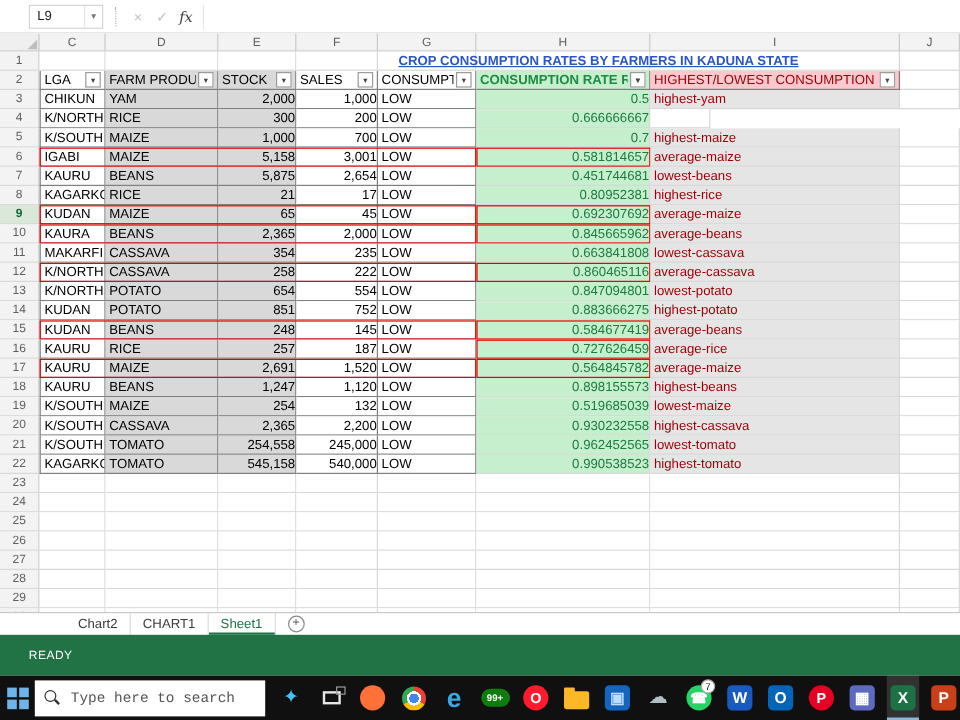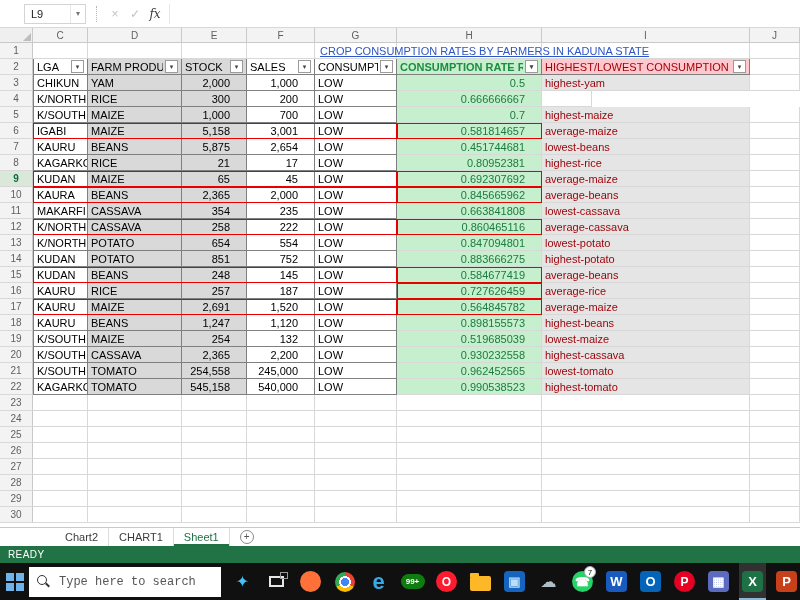--- a/index.html
+++ b/index.html
@@ -21,49 +21,49 @@
   .sheet-area{flex:1;overflow:hidden;background:#fff}
   .col-header-row{display:flex;height:15px;background:#f3f3f3;font-size:10px;color:#5f5f5f}
   .corner{width:33px;min-width:33px;background:#efefef;border-right:1px solid #c9c9c9;border-bottom:1px solid #c9c9c9;position:relative;flex:none}
   .corner::after{content:"";position:absolute;right:1px;bottom:1px;border-left:8px solid transparent;border-bottom:8px solid #bdbdbd}
   .col-h{border-right:1px solid #c9c9c9;border-bottom:1px solid #c9c9c9;display:flex;align-items:center;justify-content:center;flex:none}
   .g-row{display:flex;height:16px}
   .title-row{position:relative}
   .rn{width:33px;min-width:33px;background:#f3f3f3;border-right:1px solid #c9c9c9;border-bottom:1px solid #d8d8d8;font-size:10px;color:#5f5f5f;display:flex;align-items:center;justify-content:center;flex:none}
   .rn.active{background:#d9e8d9;color:#0f6b3c;font-weight:bold}
   .cell{background:#fff;border-right:1px solid #d8d8d8;border-bottom:1px solid #d8d8d8;font-size:11px;display:flex;align-items:center;padding:0 3px;overflow:hidden;white-space:nowrap;color:#000;flex:none}
-  .cell.num{justify-content:flex-end;padding-right:16px}
+  .cell.num{justify-content:flex-end;padding-right:0}
   .cell.dark{border-right-color:#7f7f7f;border-bottom-color:#7f7f7f}
   .cell.dl{border-left:1px solid #7f7f7f}
   .cell.graybg{background:#d9d9d9}
   .cell.good{background:#c6efce;color:#1d7a40}
   .cell.bad{background:#e5e5e5;color:#9c0006}
   .cgroup{display:flex}
   .redbox{outline:1px solid #e60000;outline-offset:-1px}
   .hdr .hlabel{flex:1;overflow:hidden;white-space:nowrap}
   .hs-plain{background:#fff}
   .hs-gray{background:#d9d9d9}
   .hs-green{background:#c6efce;color:#1f8a44;font-weight:bold}
   .hs-pink{background:#ffc7ce;color:#9c0006}
   .drop{width:13px;height:13px;min-width:13px;margin-left:2px;border:1px solid #9b9b9b;background:#fff;font-size:7px;color:#444;display:flex;align-items:center;justify-content:center;flex:none}
-  .sheet-title{position:absolute;left:320px;top:0;height:16px;display:flex;align-items:center;font-size:11px;font-weight:normal;color:#2d56c5;text-decoration:underline;white-space:nowrap;z-index:2}
+  .sheet-title{position:absolute;left:332px;top:0;height:16px;display:flex;align-items:center;font-size:11px;font-weight:bold;color:#2d56c5;text-decoration:underline;white-space:nowrap;z-index:2}
   .w-c{width:55px;min-width:55px}.w-d{width:94px;min-width:94px}.w-e{width:65px;min-width:65px}
   .w-f{width:68px;min-width:68px}.w-g{width:82px;min-width:82px}.w-h{width:145px;min-width:145px}
   .w-i{width:208px;min-width:208px}.w-j{width:50px;min-width:50px}
 
   
   .tab-bar{height:19px;min-height:19px;display:flex;background:#fff;border-top:1px solid #c9c9c9;font-size:11px;color:#3c3c3c}
   .tab-spacer{width:55px}
   .tabs{display:flex}
   .tab{padding:0 10px;display:flex;align-items:center;border-right:1px solid #dcdcdc}
   .tab.active{color:#1e7145;font-weight:normal;box-shadow:inset 0 -2px 0 #1e7145}
   .add-tab{width:14px;height:14px;border:1px solid #8a8a8a;border-radius:50%;color:#555;font-size:10px;line-height:12px;text-align:center;margin:auto 0 auto 10px}
 
   
-  .status-bar{height:17px;min-height:17px;background:#217346;color:#fff;font-size:10px;display:flex;align-items:center;padding-left:8px;letter-spacing:.4px}
+  .status-bar{height:34px;min-height:17px;background:#217346;color:#fff;font-size:10px;display:flex;align-items:center;padding-left:24px;letter-spacing:.4px}
 
   
   .taskbar{height:37px;min-height:37px;background:#101010;display:flex;align-items:center}
   .start{width:42px;height:100%;display:flex;align-items:center;justify-content:center}
   .winlogo{display:grid;grid-template-columns:8px 8px;grid-template-rows:8px 8px;gap:2px}
   .winlogo span{background:#6fb3e8;display:block}
   .search{width:228px;height:30px;background:#fff;display:flex;align-items:center;padding:0 8px;gap:7px}
   .mag{width:13px;height:13px;position:relative;flex:none}
   .mag::before{content:"";position:absolute;left:0;top:0;width:8px;height:8px;border:1.5px solid #333;border-radius:50%}
   .mag::after{content:"";position:absolute;left:8px;top:9px;width:5px;height:2px;background:#333;transform:rotate(45deg)}

